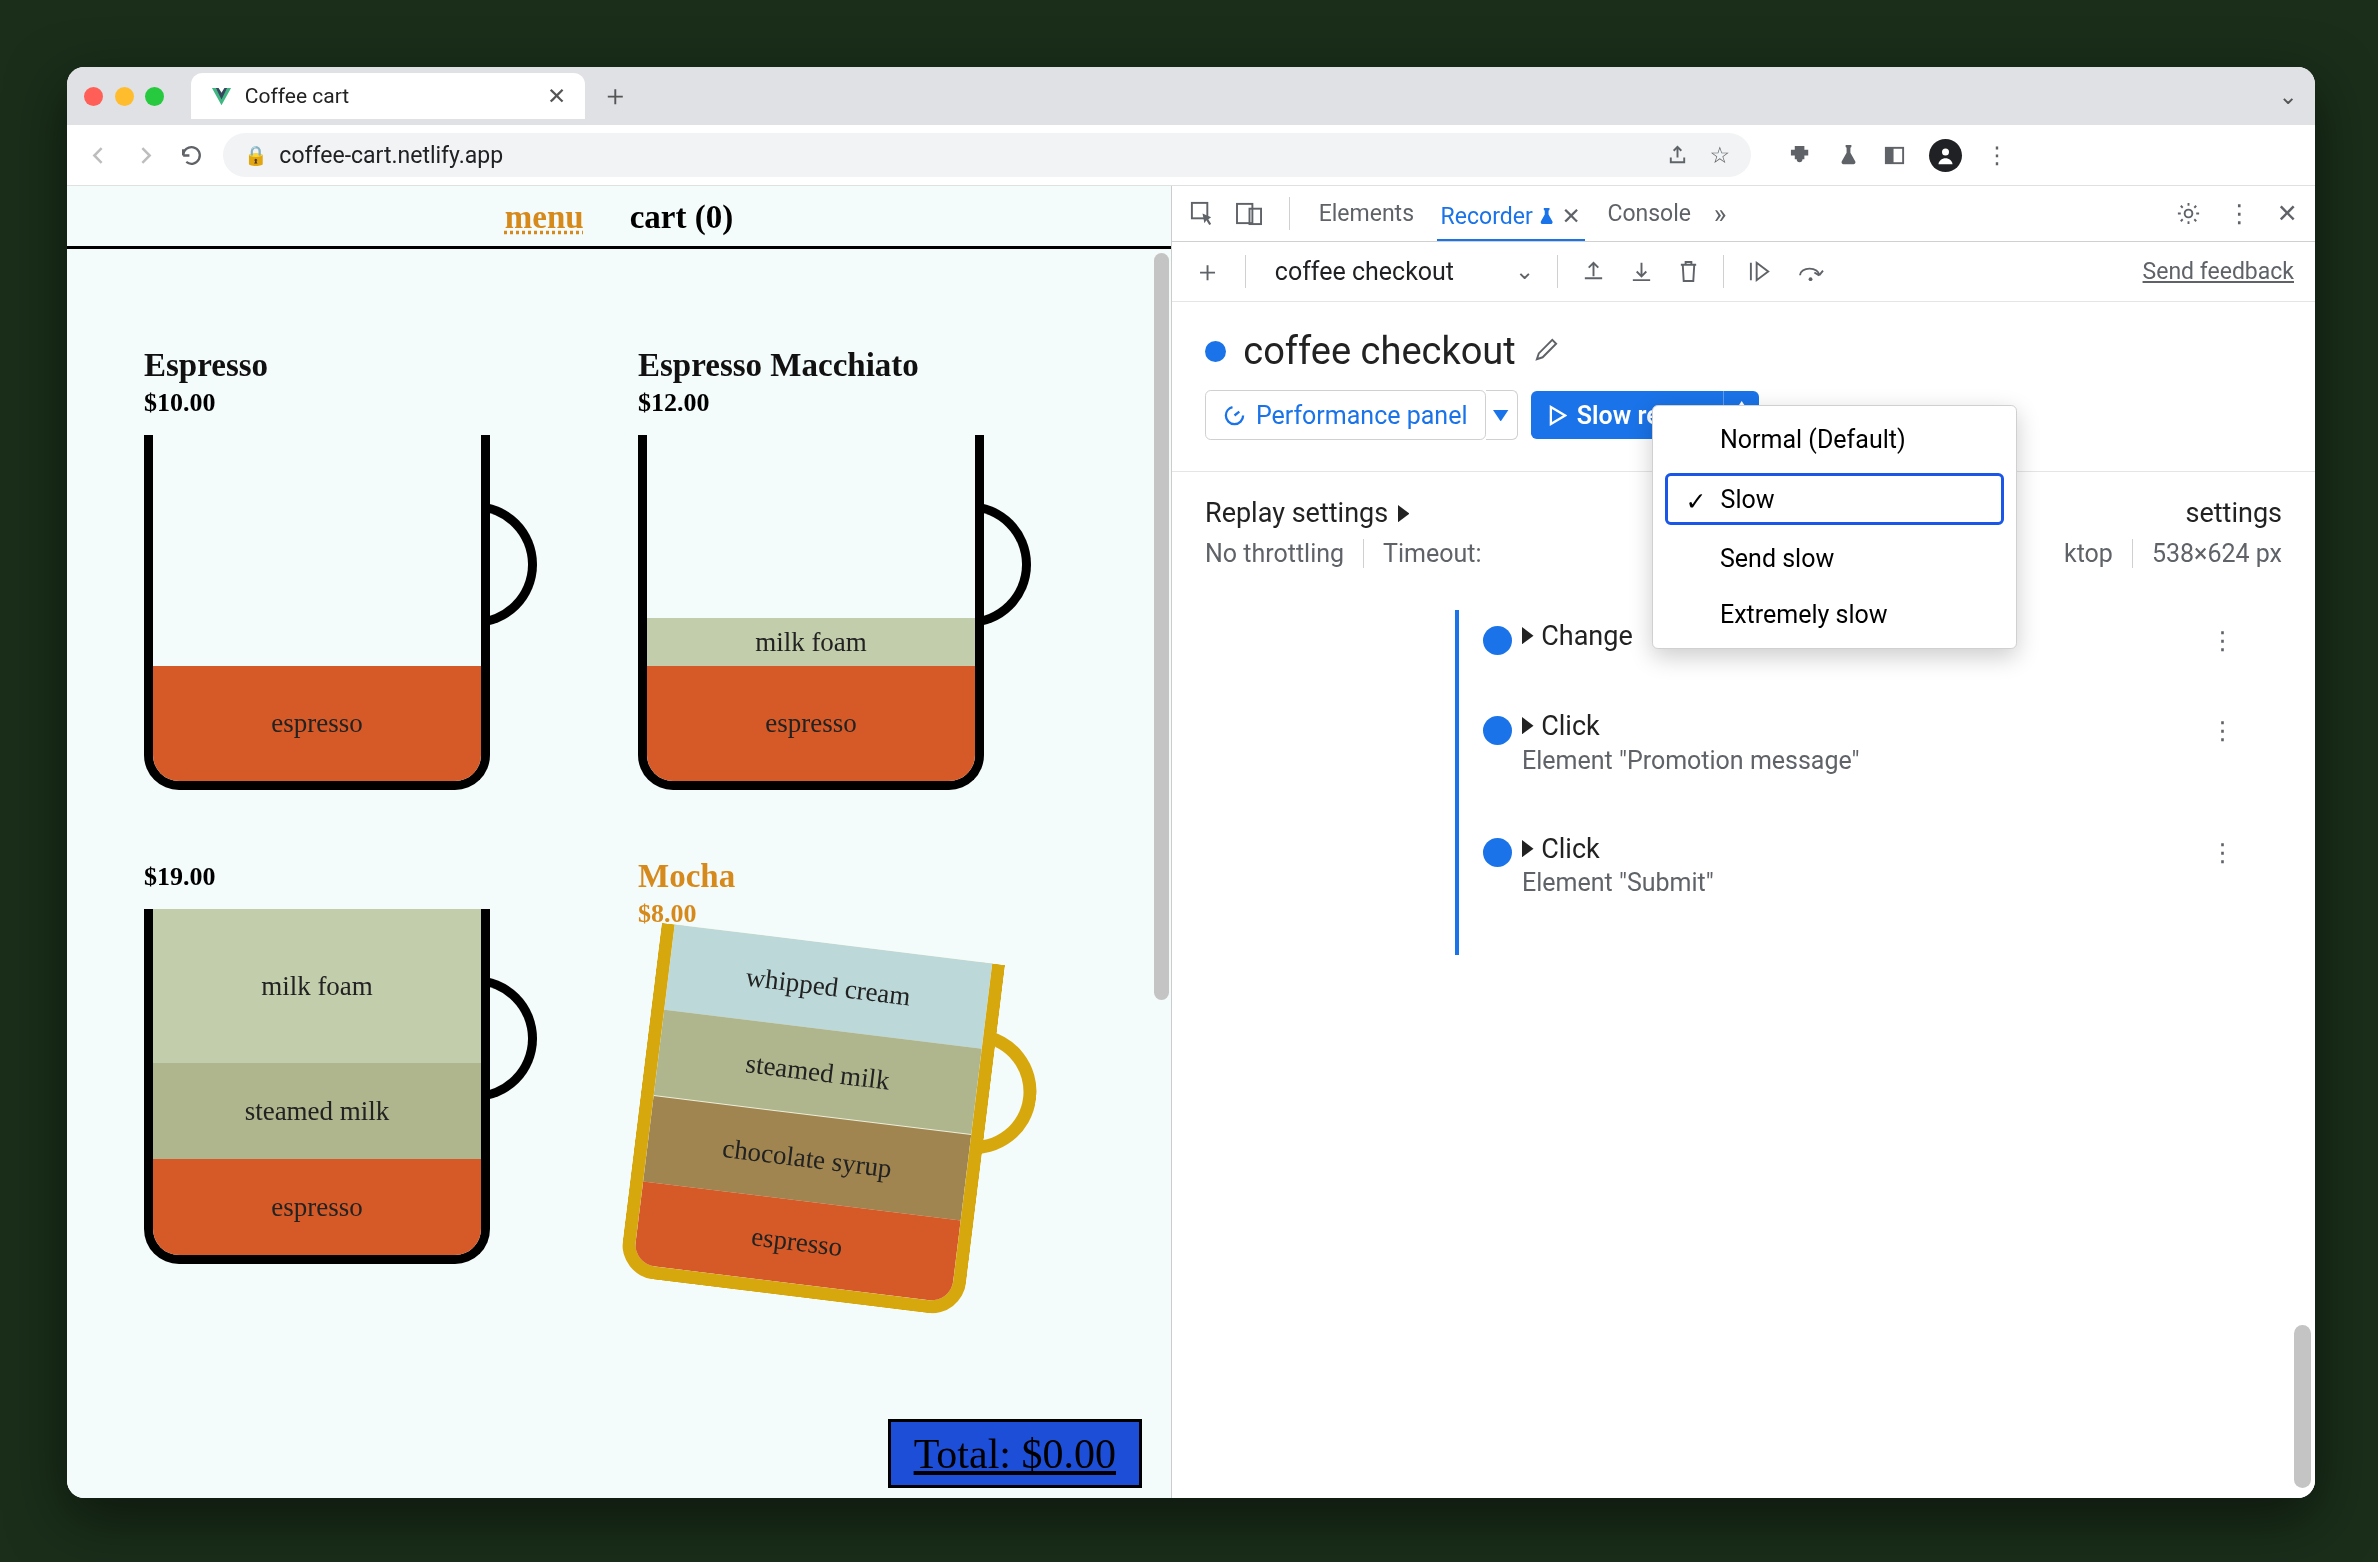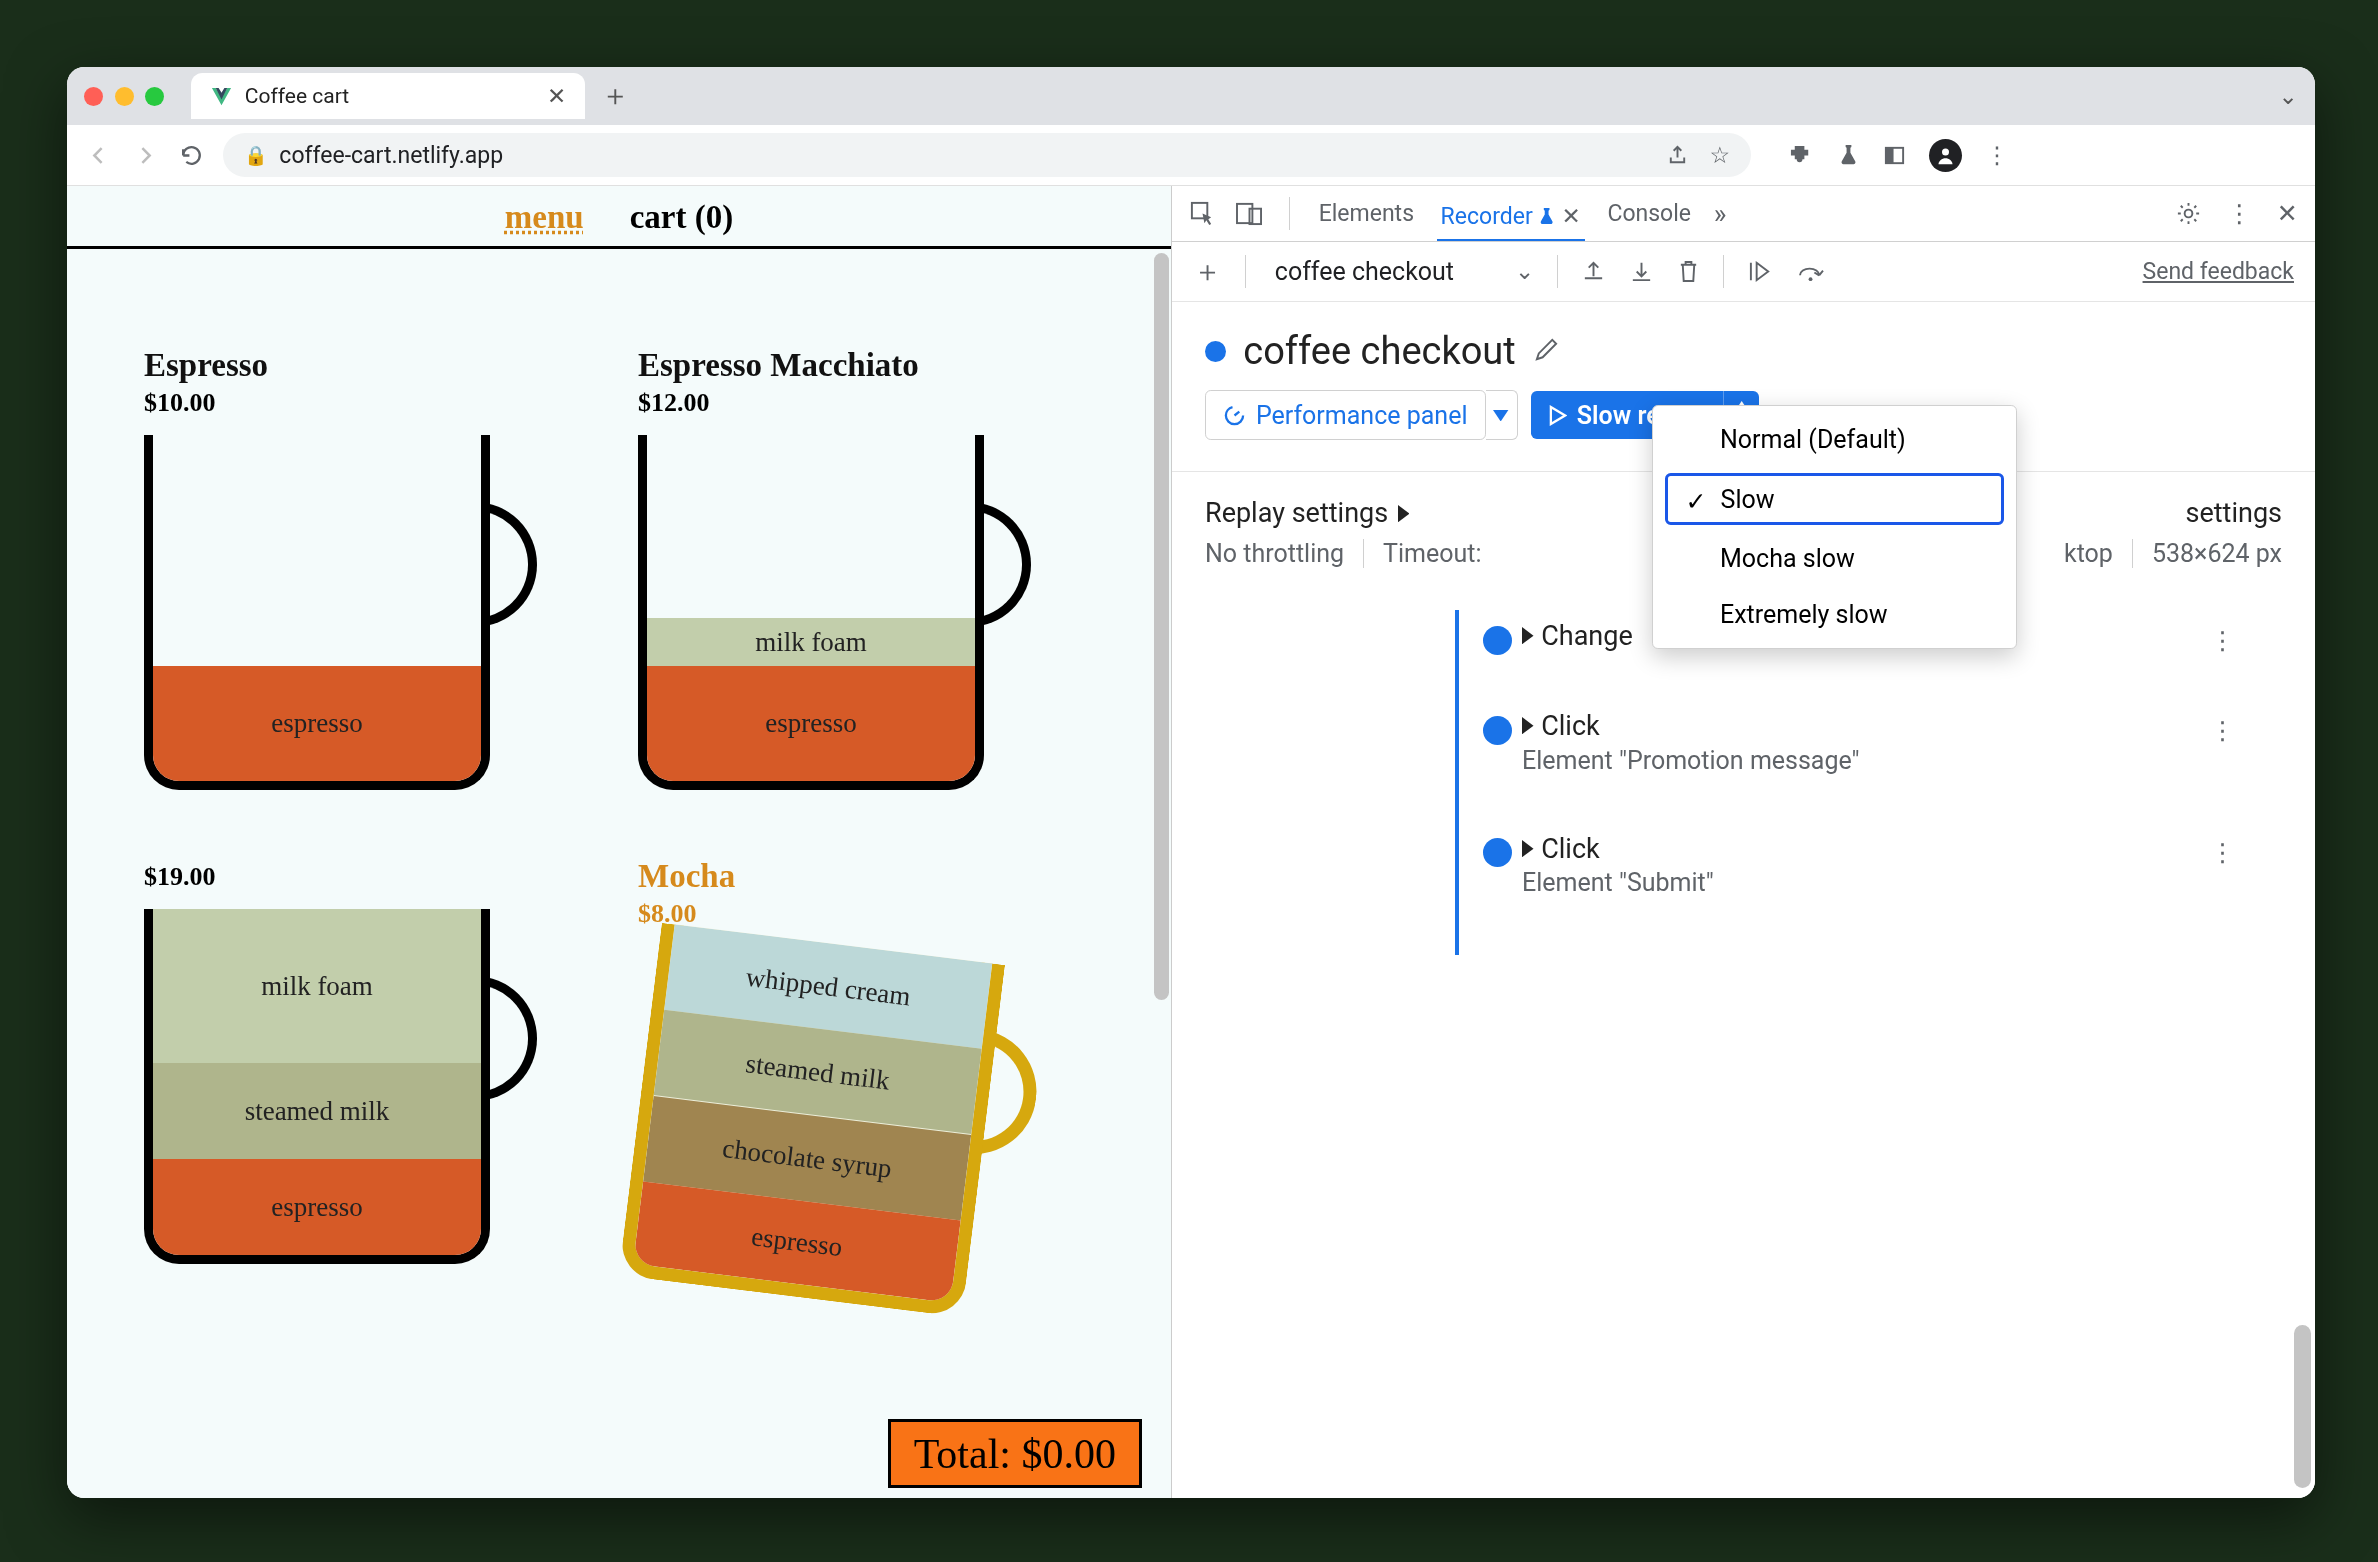--- a/index.html
+++ b/index.html
@@ -44,21 +44,21 @@
 .cup-handle { position:absolute; right:9.6px; top:67px; width:73px; height:125px; border:9.6px solid #000; border-left:none; border-radius:0 67px 67px 0; }
 .cup.mocha { transform: rotate(7deg); }
 .cup.mocha .cup-body { border-color:#d6a80e; background:#eceed9; border:13.4px solid #d6a80e; border-top:none;}
 .cup.mocha .cup-handle { border-color:#d6a80e; border-width:13.4px; border-left:none;}
 .layer { position:absolute; left:0; right:0; display:flex; align-items:center; justify-content:center; font-family: Georgia, serif; font-size:27px; }
 .c-espresso { background:#d65a27; color:#222; }
 .c-milkfoam { background:#c2ceab; color:#222; }
 .c-steamed { background:#afb58c; color:#222; }
 .c-choco { background:#a08550; color:#222; }
 .c-whipped { background:#bcd8d8; color:#222; }
-.total-box { position:absolute; bottom:9.6px; right:29px; background:#f97316; border:3.8px solid #000; padding:7.7px 23px; font-family: Georgia, serif; font-size:42px;}
+.total-box { position:absolute; bottom:9.6px; right:29px; background:#1d4ed8; border:3.8px solid #000; padding:7.7px 23px; font-family: Georgia, serif; font-size:42px;text-decoration:underline;}
 .scroll-track { position:absolute; right:1.9px; top:67px; bottom:0; width:17.3px; background:transparent;}
 .scroll-thumb { position:absolute; right:0; top:0; width:15.4px; height:60%; background:#c4c4c4; border-radius:7.7px;}
 
 .devtools { flex:1; display:flex; flex-direction:column; background:#fff; position:relative;}
 .dt-tabs { height:56px; display:flex; align-items:center; padding:0 17.3px; gap:19px; border-bottom:1px solid #d0d0d0; color:#5f6368; font-size:23px;}
 .dt-tabs .sep { width:1px; height:33px; background:#d0d0d0; margin:0 5.8px;}
 .dt-tab { padding:5.8px 3.8px;text-align:center; }
 .dt-tab.active { color:#1a73e8; border-bottom:2.9px solid #1a73e8; display:flex; align-items:center; gap:5.8px; padding-bottom:9.6px; margin-bottom:-11.5px;}
 .dt-tabs .right { margin-left:auto; display:flex; gap:25px; align-items:center;}
 .dt-toolbar { height:60px; display:flex; align-items:center; padding:0 21px; gap:23px; border-bottom:1px solid #e5e5e5; color:#5f6368; font-size:23px;}
@@ -403,21 +403,21 @@
           <div class="tl-more">⋮</div>
         </div>
       </div>
 
       <div class="replay-menu">
         <div class="menu-item"><span>Normal (Default)</span></div>
         <div class="menu-item selected">
           <span class="check">✓</span>
           <span>Slow</span>
         </div>
-        <div class="menu-item"><span>Mocha slow</span></div>
+        <div class="menu-item"><span>Send slow</span></div>
         <div class="menu-item"><span>Extremely slow</span></div>
       </div>
 
       <div class="dt-vscroll"></div>
     </div>
   </div>
 </div>
 
 
 </body></html>

